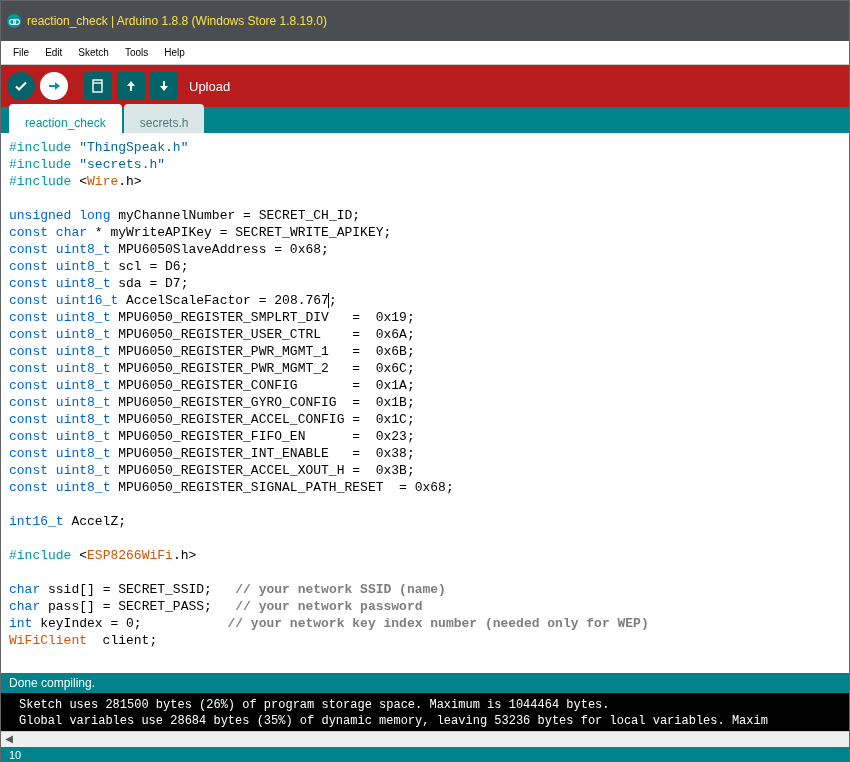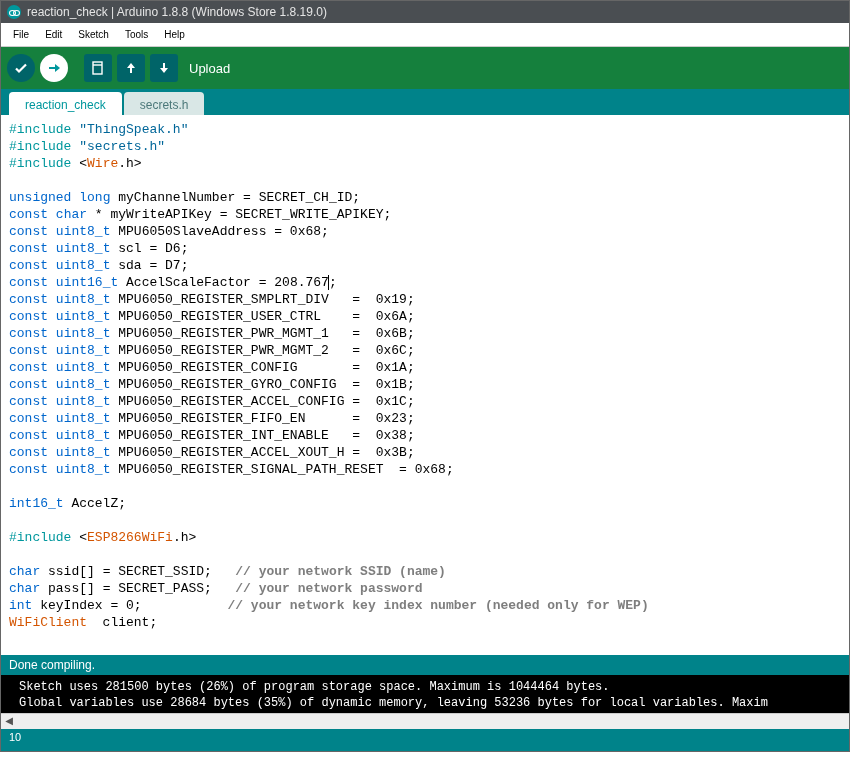--- a/index.html
+++ b/index.html
@@ -1,42 +1,42 @@
 <!DOCTYPE html>
 <html><head>
 <meta charset="utf-8">
 <style>
   * { box-sizing: border-box; margin: 0; padding: 0; }
   body { font-family: "Segoe UI", Tahoma, sans-serif; font-size: 13px; background: #fff; width: 850px; }
   .window { border: 1px solid #666; background: #fff; }
 
   
-  .titlebar { background: #4a4e52; color: #e5e5e5; height: 22px; display: flex; align-items: center; padding: 8px 6px; font-size: 12px; }
+  .titlebar { background: #4a4e52; color: #fde047; height: 40px; display: flex; align-items: center; padding: 8px 6px; font-size: 12px; }
   .titlebar .arduino-logo { width: 14px; height: 14px; background: #00979d; border-radius: 50%; margin-right: 6px; position: relative; }
   .titlebar .arduino-logo::before, .titlebar .arduino-logo::after { content: ""; position: absolute; border: 1.2px solid #fff; border-radius: 50%; width: 5px; height: 4px; top: 4.5px; }
   .titlebar .arduino-logo::before { left: 1.5px; }
   .titlebar .arduino-logo::after { right: 1.5px; }
 
   
   .menubar { background: #fff; height: 24px; display: flex; align-items: center; padding: 0 4px; font-size: 10px; border-bottom: 1px solid #ccc; }
   .menubar .menu-item { padding: 2px 8px; cursor: default; }
 
   
-  .toolbar { background: #15803d; height: 42px; display: flex; align-items: center; padding: 0 6px; gap: 5px; }
+  .toolbar { background: #b91c1c; height: 42px; display: flex; align-items: center; padding: 0 6px; gap: 5px; }
   .tool-btn { width: 28px; height: 28px; border-radius: 50%; background: #fff; color: #00979d; display: flex; align-items: center; justify-content: center; cursor: pointer; }
   .tool-btn.dark { background: #006468; color: #fff; }
   .tool-btn svg { width: 16px; height: 16px; }
   .tool-sq { width: 28px; height: 28px; background: #006468; color: #fff; display: flex; align-items: center; justify-content: center; cursor: pointer; border-radius: 3px; }
   .tool-sq svg { width: 16px; height: 16px; }
   .tool-label { color: #fff; margin-left: 6px; font-size: 13px; }
   .toolbar-spacer { flex: 1; }
 
   
   .tabbar { background: #00838a; height: 26px; display: flex; align-items: flex-end; padding: 0 8px; }
-  .tab { background: #d9e7e6; color: #4c787a; padding: 6px 16px 3px; font-size: 12px; margin-right: 2px; border-top-left-radius: 4px; border-top-right-radius: 4px; cursor: pointer; }
+  .tab { background: #d9e7e6; color: #4c787a; padding: 12px 16px 3px; font-size: 12px; margin-right: 2px; border-top-left-radius: 4px; border-top-right-radius: 4px; cursor: pointer; }
   .tab.active { background: #fff; color: #00979d; }
 
   
   .editor { background: #fff; padding: 6px 8px 12px; font-family: "Consolas","Courier New",monospace; font-size: 13px; line-height: 17px; white-space: pre; color: #000; overflow: hidden; min-height: 540px; }
   .kw-green { color: #00979d; }
   .kw-blue  { color: #0066cc; }
   .kw-orange{ color: #d35400; }
   .str      { color: #006699; }
   .comment  { color: #7e7e7e; font-weight: bold; }
   .cursor   { border-right: 1px solid #000; margin-left: -1px; }

